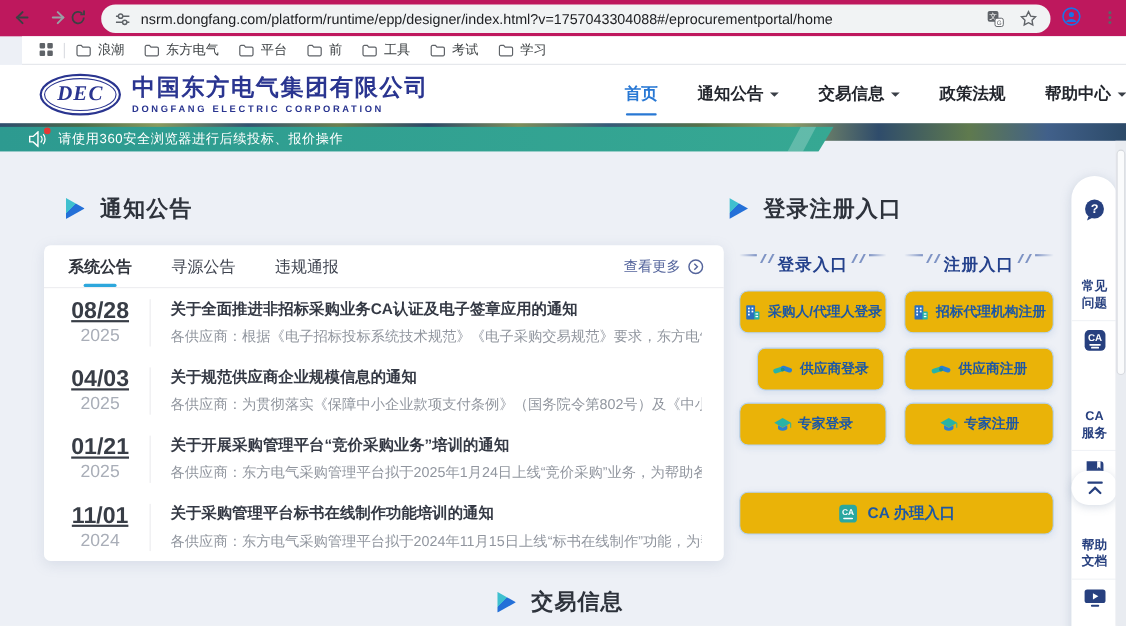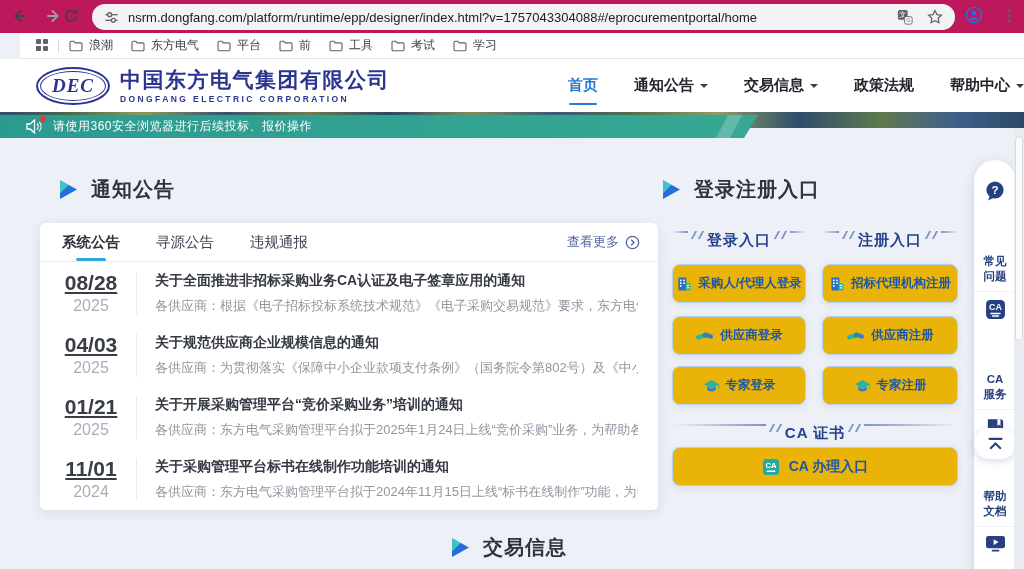--- a/index.html
+++ b/index.html
@@ -351,21 +351,21 @@
         <rect x="9" y="4.5" width="2" height="2" fill="#fff"></rect>
         <rect x="5" y="8" width="2" height="2" fill="#fff"></rect>
         <rect x="9" y="8" width="2" height="2" fill="#fff"></rect>
         <rect x="5" y="11.5" width="2" height="2" fill="#fff"></rect>
         <rect x="12" y="9" width="6" height="9" rx="1" fill="#28b3a6"></rect>
         <rect x="13.5" y="11" width="3" height="1.5" fill="#fff"></rect>
         <rect x="13.5" y="14" width="3" height="1.5" fill="#fff"></rect>
       </svg>
     <span>招标代理机构注册</span>
   </div>
-  <div class="entry-btn" style="left:672px;top:316px;width:134px">
+  <div class="entry-btn" style="left:688px;top:316px;width:116px">
     <svg width="19" height="14" viewBox="0 0 22 16">
         <rect x="1" y="6" width="12" height="5" rx="2.5" transform="rotate(-18 7 8.5)" fill="#28b3a6"></rect>
         <rect x="9" y="5" width="12" height="5" rx="2.5" transform="rotate(18 15 7.5)" fill="#2a7fd4"></rect>
         <circle cx="11" cy="8" r="2" fill="#1f8f84"></circle>
       </svg>
     <span>供应商登录</span>
   </div>
   <div class="entry-btn" style="left:822px;top:316px;width:136px">
     <svg width="19" height="14" viewBox="0 0 22 16">
         <rect x="1" y="6" width="12" height="5" rx="2.5" transform="rotate(-18 7 8.5)" fill="#28b3a6"></rect>
@@ -384,29 +384,20 @@
   </div>
   <div class="entry-btn" style="left:822px;top:366px;width:136px">
     <svg width="17" height="14" viewBox="0 0 20 16">
         <path d="M10 1L19 6l-9 5L1 6z" fill="#28b3a6"></path>
         <path d="M5 8.6v3.6c0 1.2 2.2 2.3 5 2.3s5-1.1 5-2.3V8.6l-5 2.8z" fill="#2a7fd4"></path>
         <line x1="18.6" y1="6.4" x2="18.6" y2="11.5" stroke="#28b3a6" stroke-width="1.1"></line>
       </svg>
     <span>专家注册</span>
   </div>
 
-  <div class="deco-header" style="left:672px;top:424px;width:286px">
-    <i class="dline"></i>
-      <i class="sl"></i>
-      <i class="sl"></i>
-    <b>CA 证书</b>
-    <i class="sl"></i>
-      <i class="sl"></i>
-      <i class="dline rev"></i>
-  </div>
   <div class="entry-btn wide" style="left:672px;top:447px;width:286px">
     <svg width="18" height="18" viewBox="0 0 20 20">
         <rect x="1" y="1" width="18" height="18" rx="4" fill="#2aa7a0"></rect>
         <text x="10" y="11.5" text-anchor="middle" font-size="8.5" font-weight="bold" fill="#fff">CA</text>
         <rect x="5" y="14" width="10" height="1.6" rx="0.8" fill="#fff"></rect>
       </svg>
     <span>CA 办理入口</span>
   </div>
 
   <div class="float-pill">

